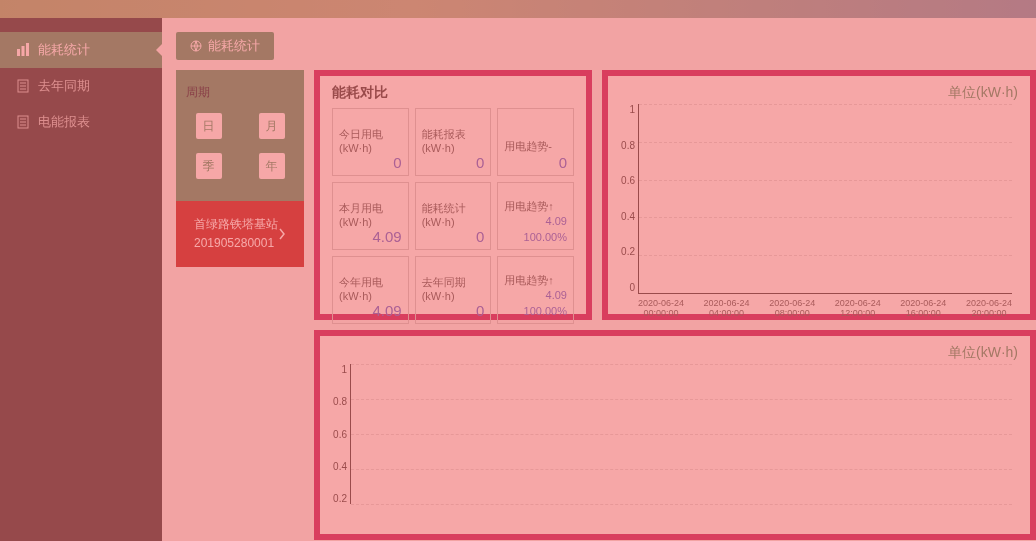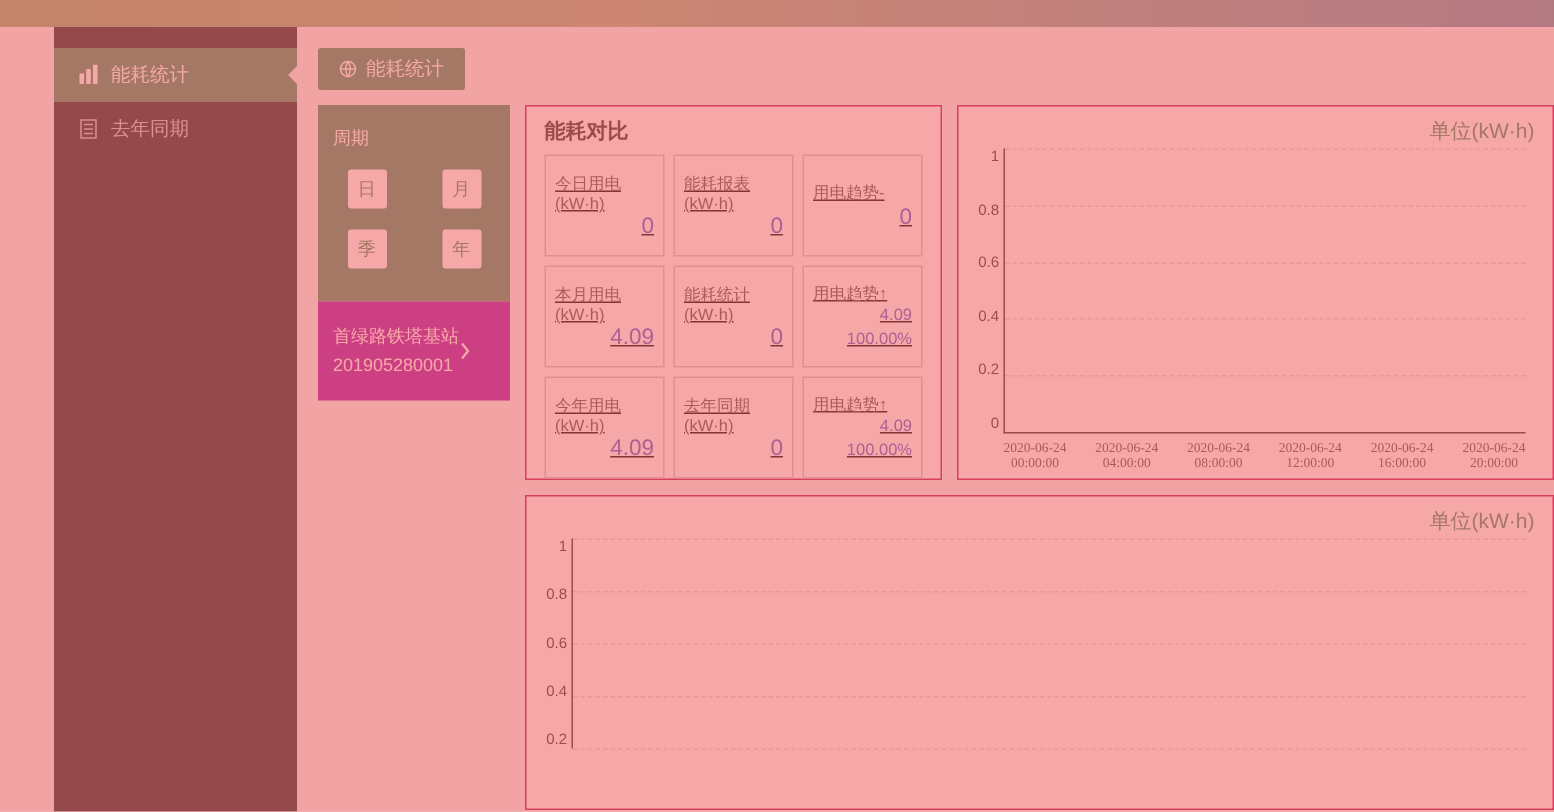--- a/index.html
+++ b/index.html
@@ -17,21 +17,20 @@
       pointer-events: none;
       z-index: 9999;
     }
     .top-strip {
       height: 18px;
       background: linear-gradient(90deg, #8fb174 0%, #a3b58a 40%, #6e9bb2 100%);
     }
     .main {
       display: flex;
       height: 523px;
-      margin-left: 36px;
     }
     .sidebar {
       width: 162px;
       background: #2a2f33;
       padding-top: 14px;
     }
     .sidebar-item {
       display: flex;
       align-items: center;
       gap: 8px;
@@ -79,21 +78,21 @@
     .left-panel {
       width: 128px;
       display: flex;
       flex-direction: column;
     }
     .period-box {
       background: #49976b;
       padding: 14px 10px 22px 10px;
     }
     .period-label {
-      color: #ffffff;
+      color: #0f172a;
       font-size: 12px;
       margin-bottom: 12px;
     }
     .period-grid {
       display: grid;
       grid-template-columns: 1fr 1fr;
       gap: 14px 18px;
       justify-items: center;
     }
     .period-btn {
@@ -102,65 +101,64 @@
       background: #fff;
       color: #49976b;
       font-size: 12px;
       display: flex;
       align-items: center;
       justify-content: center;
       cursor: pointer;
       border-radius: 2px;
     }
     .station-box {
-      background: #a21caf;
+      background: #b91c1c;
       color: #fff;
       padding: 14px 10px;
       font-size: 12px;
       line-height: 1.6;
       display: flex;
-      justify-content: flex-start;
+      justify-content: center;
       align-items: center;
     }
     .right-panels {
       flex: 1;
       display: flex;
       flex-direction: column;
       gap: 10px;
     }
     .row1 {
       display: flex;
       gap: 10px;
       height: 250px;
     }
     .panel {
       background: #fff;
-      border: 1px solid #be185d;
+      border: 6px solid #be185d;
       padding: 8px 12px;
     }
     .panel-title {
       font-size: 14px;
       font-weight: bold;
       color: #333;
       margin-bottom: 6px;
     }
     .compare-panel { width: 278px; }
     .compare-grid {
       display: grid;
       grid-template-columns: repeat(3, 1fr);
       gap: 6px;
     }
     .compare-cell {
       border: 1px solid #ccc;
       padding: 4px 6px;
       height: 68px;
       display: flex;
       flex-direction: column;
-      justify-content: center;
-      text-decoration: underline;
+      justify-content: flex-end;
     }
     .cell-label { font-size: 11px; color: #555; }
     .cell-value { font-size: 15px; color: #5b63d6; text-align: right; }
     .cell-small { font-size: 11px; color: #5b63d6; text-align: right; line-height: 1.4; }
     .chart-panel { flex: 1; }
     .unit-label { font-size: 14px; color: #49976b; margin-bottom: 2px; text-align: right; }
     .chart-area {
       position: relative;
       height: 190px;
       border-left: 1px solid #333;
@@ -182,21 +180,20 @@
       width: 16px;
     }
     .x-ticks {
       display: flex;
       justify-content: space-between;
       font-size: 9px;
       color: #555;
       margin-left: 18px;
       margin-right: 6px;
       padding-top: 4px;
-      font-family: Liberation Serif, serif;
     }
     .x-tick { text-align: center; white-space: nowrap; }
     .grid-line {
       position: absolute;
       left: 0; right: 0;
       border-top: 1px dashed #ddd;
     }
     .ratio-panel { flex: 1; }
     .chart-area2 {
       position: relative;
@@ -227,20 +224,31 @@
     <div class="sidebar-item">
       <span class="side-icon">
         <svg width="14" height="14" viewBox="0 0 14 14">
             <rect x="2" y="1" width="10" height="12" fill="none" stroke="#c8c8c8" stroke-width="1"></rect>
             <line x1="4" y1="4" x2="10" y2="4" stroke="#c8c8c8"></line>
             <line x1="4" y1="7" x2="10" y2="7" stroke="#c8c8c8"></line>
             <line x1="4" y1="10" x2="10" y2="10" stroke="#c8c8c8"></line>
           </svg>
       </span>
       <span>去年同期</span>
+    </div>
+    <div class="sidebar-item">
+      <span class="side-icon">
+        <svg width="14" height="14" viewBox="0 0 14 14">
+            <rect x="2" y="1" width="10" height="12" fill="none" stroke="#c8c8c8" stroke-width="1"></rect>
+            <line x1="4" y1="4" x2="10" y2="4" stroke="#c8c8c8"></line>
+            <line x1="4" y1="7" x2="10" y2="7" stroke="#c8c8c8"></line>
+            <line x1="4" y1="10" x2="10" y2="10" stroke="#c8c8c8"></line>
+          </svg>
+      </span>
+      <span>电能报表</span>
     </div>
   </nav>
 
   <div class="content">
     <div class="page-title">
       <span>
         <svg width="12" height="12" viewBox="0 0 12 12">
             <circle cx="6" cy="6" r="5" fill="none" stroke="#fff" stroke-width="1"></circle>
             <line x1="1" y1="6" x2="11" y2="6" stroke="#fff"></line>
             <path d="M6 1 Q3 6 6 11 Q9 6 6 1" fill="none" stroke="#fff"></path>

